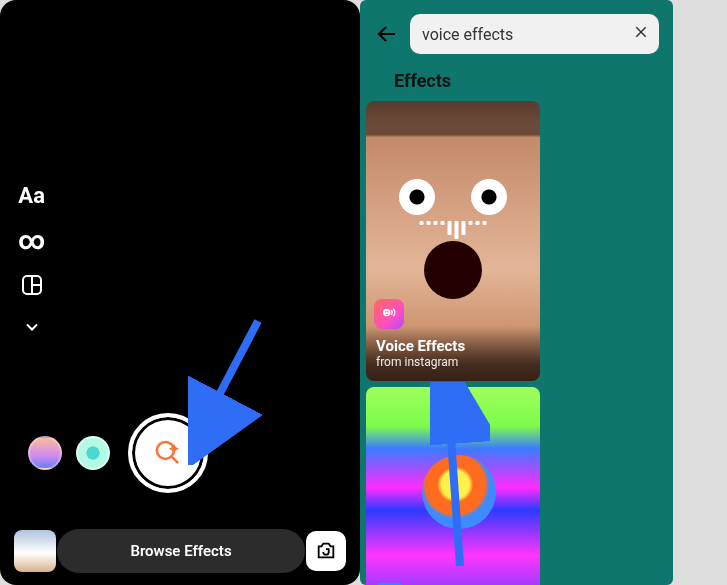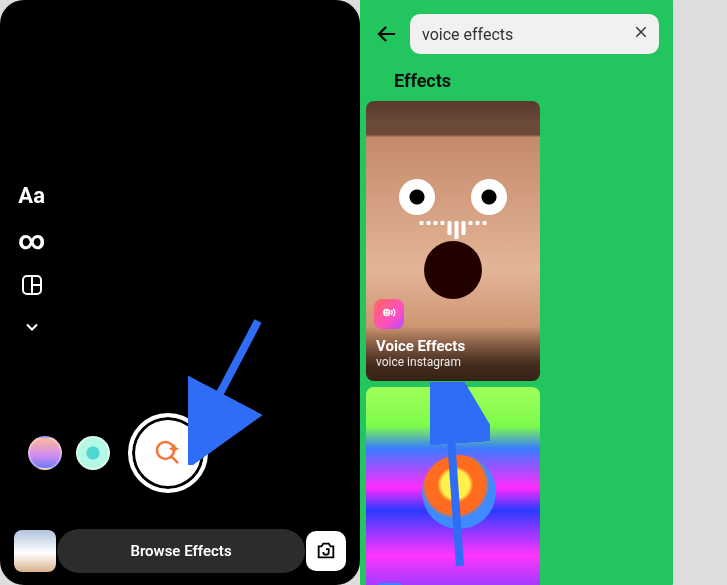--- a/index.html
+++ b/index.html
@@ -1,34 +1,34 @@
 <!DOCTYPE html>
 <html><head>
 <meta charset="utf-8">
 <style>
   *{box-sizing:border-box;margin:0;padding:0;font-family:-apple-system,BlinkMacSystemFont,"Segoe UI",Roboto,Helvetica,Arial,sans-serif}
   body{width:727px;height:585px;display:flex;background:#ddd}
   
-  .left{position:relative;width:360px;height:585px;background:#000;border-radius:24px;color:#fff;overflow:hidden}
+  .left{position:relative;width:360px;height:585px;background:#000;border-radius:16px;color:#fff;overflow:hidden}
   .tool-col{position:absolute;left:18px;top:185px;display:flex;flex-direction:column;gap:20px;align-items:center}
   .tool-col .glyph{font-size:22px;font-weight:700;color:#fff;line-height:1}
   .tool-col svg{display:block}
   .shutter-row{position:absolute;left:0;right:0;bottom:92px;display:flex;align-items:center;justify-content:flex-start;gap:14px;padding-left:28px}
   .thumb{width:34px;height:34px;border-radius:50%;flex:0 0 auto}
   .thumb.sunset{background:linear-gradient(180deg,#fdb99b 0%,#cf8bf3 60%,#6a7cf3 100%);border:2px solid rgba(255,255,255,.3)}
   .thumb.camera{background:radial-gradient(circle at 50% 50%,#4cd7d0 0%,#4cd7d0 30%,#b4f8e6 32%,#b4f8e6 70%);border:2px solid rgba(255,255,255,.5)}
   .shutter{width:80px;height:80px;border-radius:50%;background:#fff;border:4px solid #fff;box-shadow:0 0 0 3px #000 inset;display:flex;align-items:center;justify-content:center;margin-left:4px}
   .shutter-inner{width:62px;height:62px;border-radius:50%;background:#fff;display:flex;align-items:center;justify-content:center}
   .bottom-bar{position:absolute;left:0;right:0;bottom:12px;display:flex;align-items:center;gap:1px;padding:0 14px}
   .gallery{width:42px;height:42px;border-radius:8px;background:linear-gradient(180deg,#b0c4de 0%,#fff 55%,#d8b08c 100%);flex:0 0 auto}
   .browse{flex:1;height:44px;border-radius:22px;background:#2c2c2c;color:#fff;display:flex;align-items:center;justify-content:center;font-size:15px;font-weight:600}
   .flip{width:40px;height:40px;border-radius:10px;background:#fff;display:flex;align-items:center;justify-content:center;flex:0 0 auto}
   .arrow1{position:absolute;left:188px;top:315px;pointer-events:none}
   
-  .right{position:relative;width:313px;height:585px;background:#22c55e;border-radius:1px;overflow:hidden}
+  .right{position:relative;width:313px;height:585px;background:#0f766e;border-radius:6px;overflow:hidden}
   .search-row{display:flex;align-items:center;gap:10px;padding:14px 14px 0 14px}
   .back{width:26px;height:26px;display:flex;align-items:center;justify-content:center}
   .search-field{flex:1;height:40px;background:#f1f1f1;border-radius:10px;display:flex;align-items:center;padding:0 12px;color:#333;font-size:16px;position:relative}
   .search-field .clear{position:absolute;right:10px;top:50%;transform:translateY(-50%);font-size:16px;color:#555}
   .section-title{padding:16px 16px 10px 34px;font-weight:700;font-size:18px;color:#111}
   .grid{display:flex;flex-wrap:wrap;gap:6px;padding:0 6px}
   .card{position:relative;width:174px;height:280px;border-radius:8px;overflow:hidden;color:#fff}
   .card .overlay{position:absolute;left:0;right:0;bottom:0;padding:10px 10px 12px 10px;background:linear-gradient(180deg,rgba(0,0,0,0) 0%,rgba(0,0,0,.55) 70%)}
   .card .name{font-weight:700;font-size:15px}
   .card .author{font-size:12px;opacity:.9}
@@ -161,21 +161,21 @@
             <circle cx="9" cy="10" r="5"></circle>
             <circle cx="7.5" cy="9" r="1" fill="#ff6a5b"></circle>
             <circle cx="10.5" cy="9" r="1" fill="#ff6a5b"></circle>
             <path d="M7 12 q2 2 4 0" stroke="#ff6a5b" stroke-width="1.3" fill="none"></path>
             <path d="M15 7 q3 3 0 6" stroke="#fff" stroke-width="1.6" fill="none"></path>
             <path d="M17.5 5 q5 5 0 10" stroke="#fff" stroke-width="1.6" fill="none"></path>
           </svg>
       </div>
       <div class="overlay">
         <div class="name">Voice Effects</div>
-        <div class="author">voice instagram</div>
+        <div class="author">from instagram</div>
       </div>
     </div>
 
     <div class="card psy">
       <div class="orb"></div>
       <div class="thumb-orb"></div>
 
     </div>
 
   </div>

